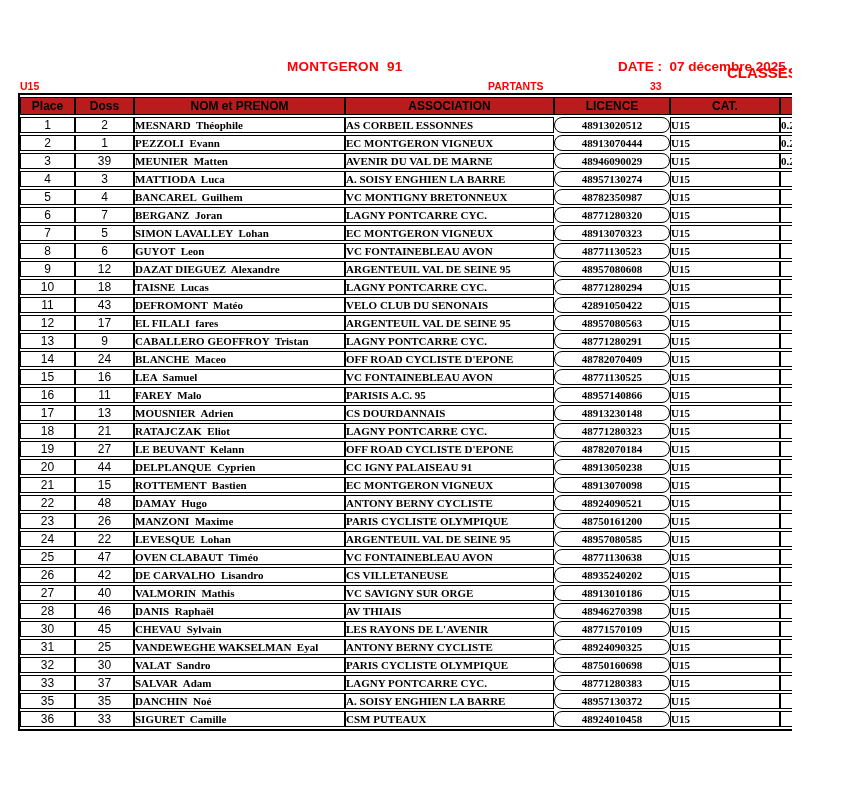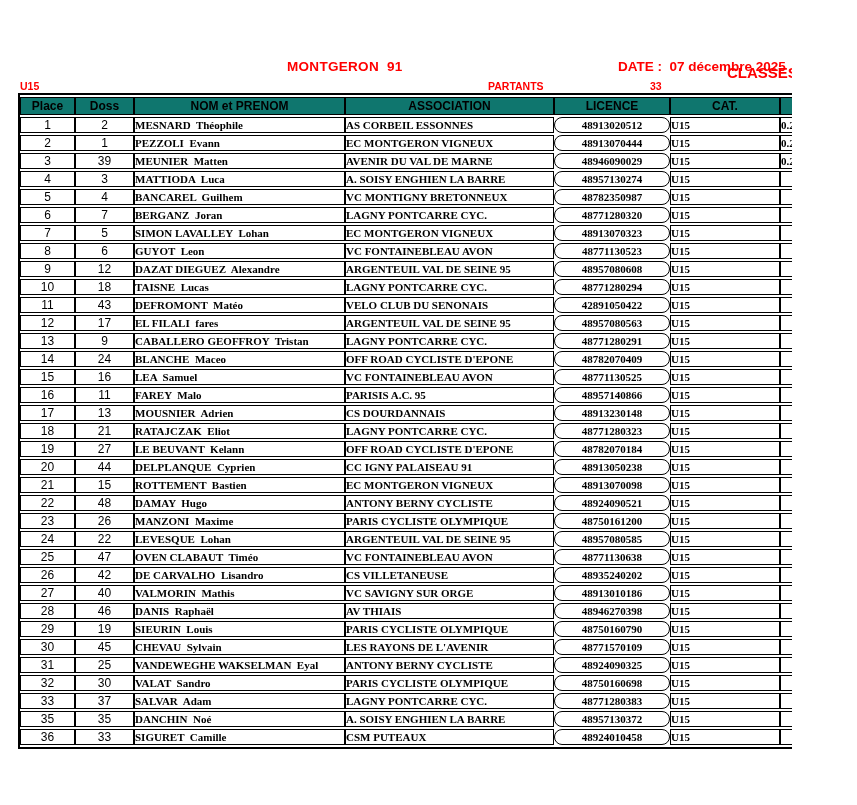--- a/index.html
+++ b/index.html
@@ -87,21 +87,21 @@
     overflow: hidden;
     vertical-align: middle;
     padding: 0;
   }
   table.results th {
     font-family: "Liberation Sans", sans-serif;
     font-size: 12px;
     font-weight: bold;
     text-align: center;
     height: 18px;
-    background: #0f766e;
+    background: #b91c1c;
   }
   table.results td { height: 15px; }
   td.c-place, td.c-doss {
     font-family: "Liberation Sans", sans-serif;
     font-size: 12px;
     font-weight: normal;
     text-align: center;
   }
   td.c-name, td.c-assoc {
     font-family: "Liberation Serif", serif;
@@ -419,29 +419,20 @@
         <tr>
           <td class="c-place">28</td>
           <td class="c-doss">46</td>
           <td class="c-name">DANIS  Raphaël</td>
           <td class="c-assoc">AV THIAIS</td>
           <td class="c-lic">48946270398</td>
           <td class="c-cat">U15</td>
           <td class="c-temps"></td>
         </tr>
         <tr>
-          <td class="c-place">29</td>
-          <td class="c-doss">19</td>
-          <td class="c-name">SIEURIN  Louis</td>
-          <td class="c-assoc">PARIS CYCLISTE OLYMPIQUE</td>
-          <td class="c-lic">48750160790</td>
-          <td class="c-cat">U15</td>
-          <td class="c-temps"></td>
-        </tr>
-        <tr>
           <td class="c-place">30</td>
           <td class="c-doss">45</td>
           <td class="c-name">CHEVAU  Sylvain</td>
           <td class="c-assoc">LES RAYONS DE L'AVENIR</td>
           <td class="c-lic">48771570109</td>
           <td class="c-cat">U15</td>
           <td class="c-temps"></td>
         </tr>
         <tr>
           <td class="c-place">31</td>

